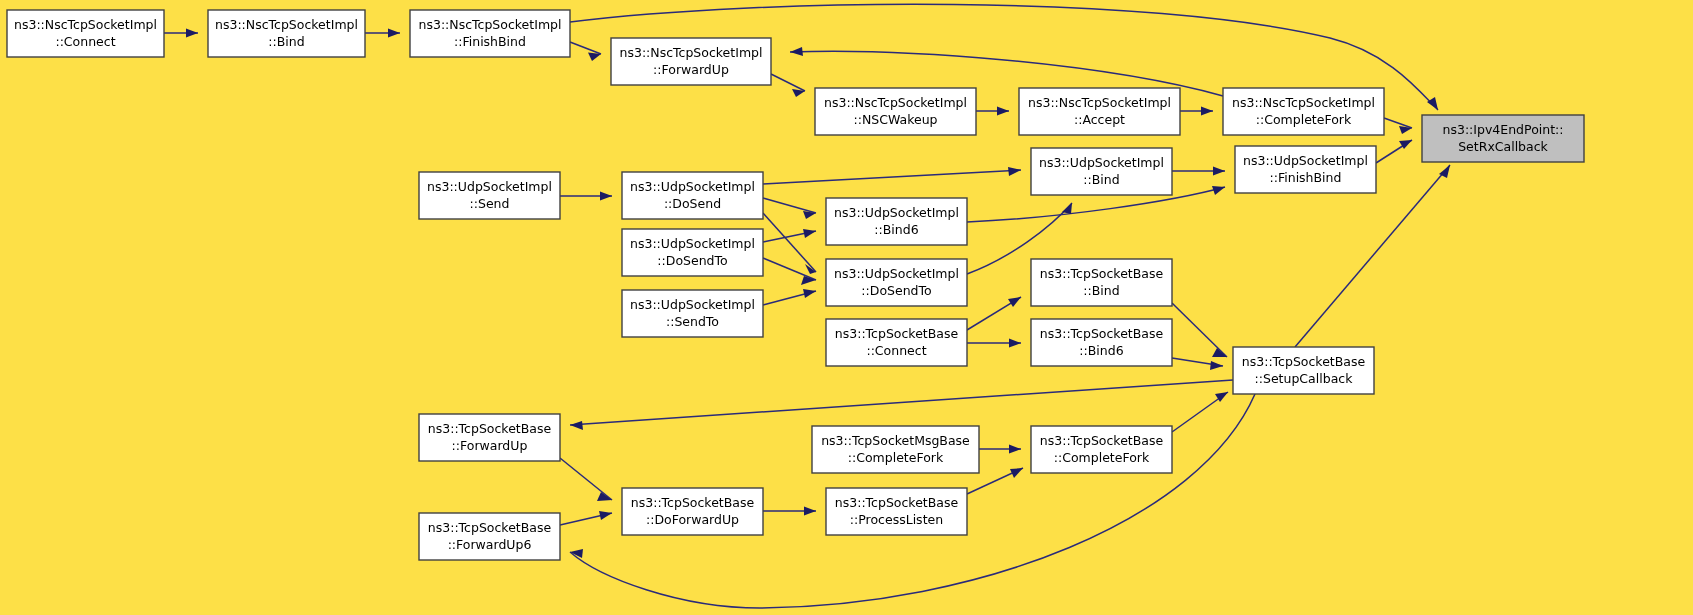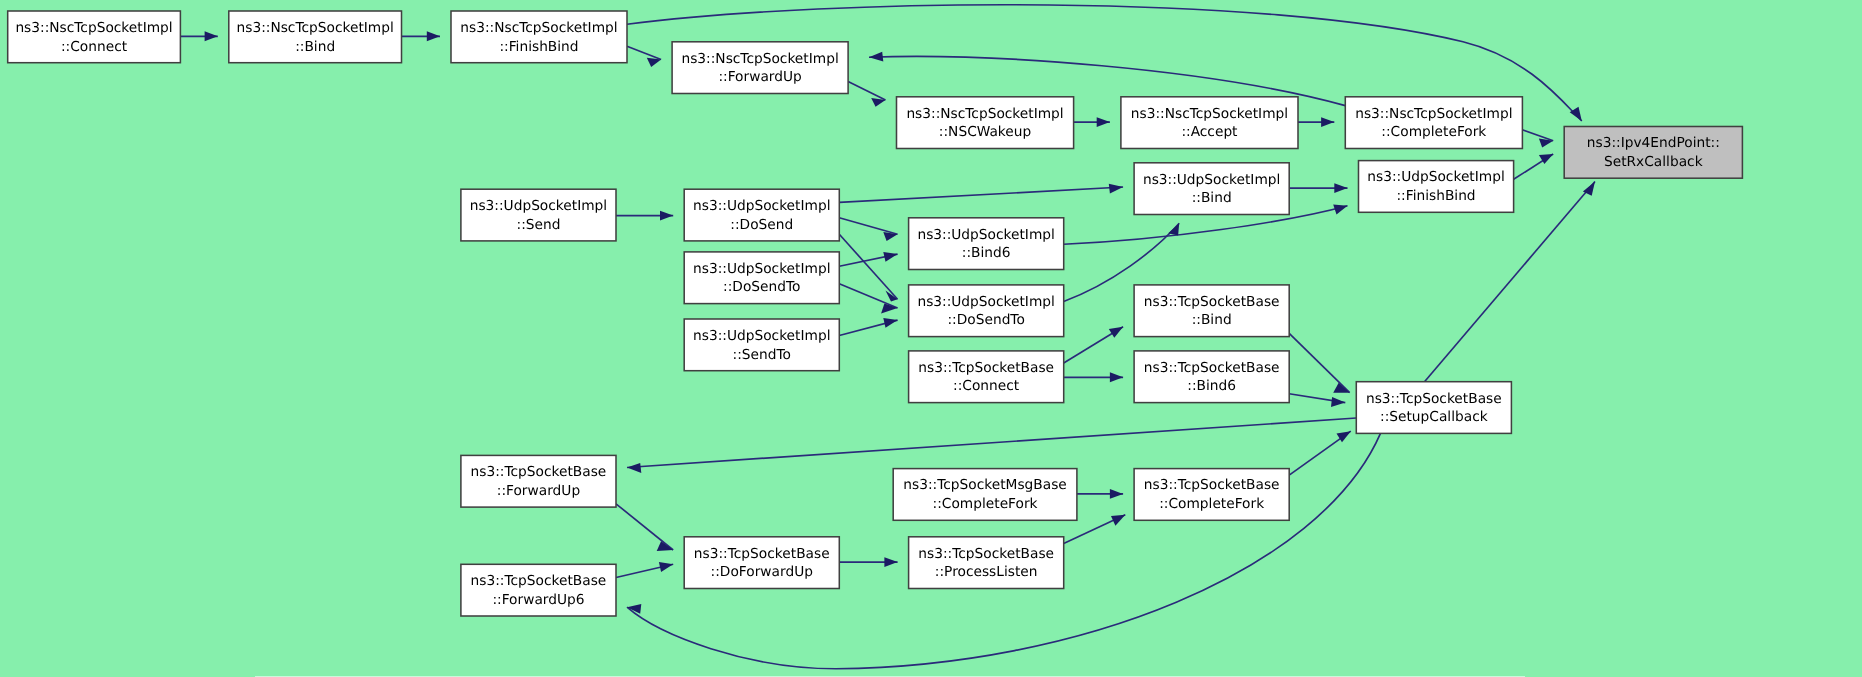--- a/index.html
+++ b/index.html
@@ -4,21 +4,21 @@
 <style>
   html, body {
     margin: 0;
     padding: 0;
     background: #ffffff;
   }
   #graph-root {
     position: relative;
     width: 1693px;
     height: 615px;
-    background: #86efac;
+    background: #fde047;
     font-family: "DejaVu Sans", "Liberation Sans", sans-serif;
     overflow: hidden;
   }
   svg#callgraph {
     display: block;
     width: 1693px;
     height: 615px;
   }
   .node-box {
     fill: #ffffff;

